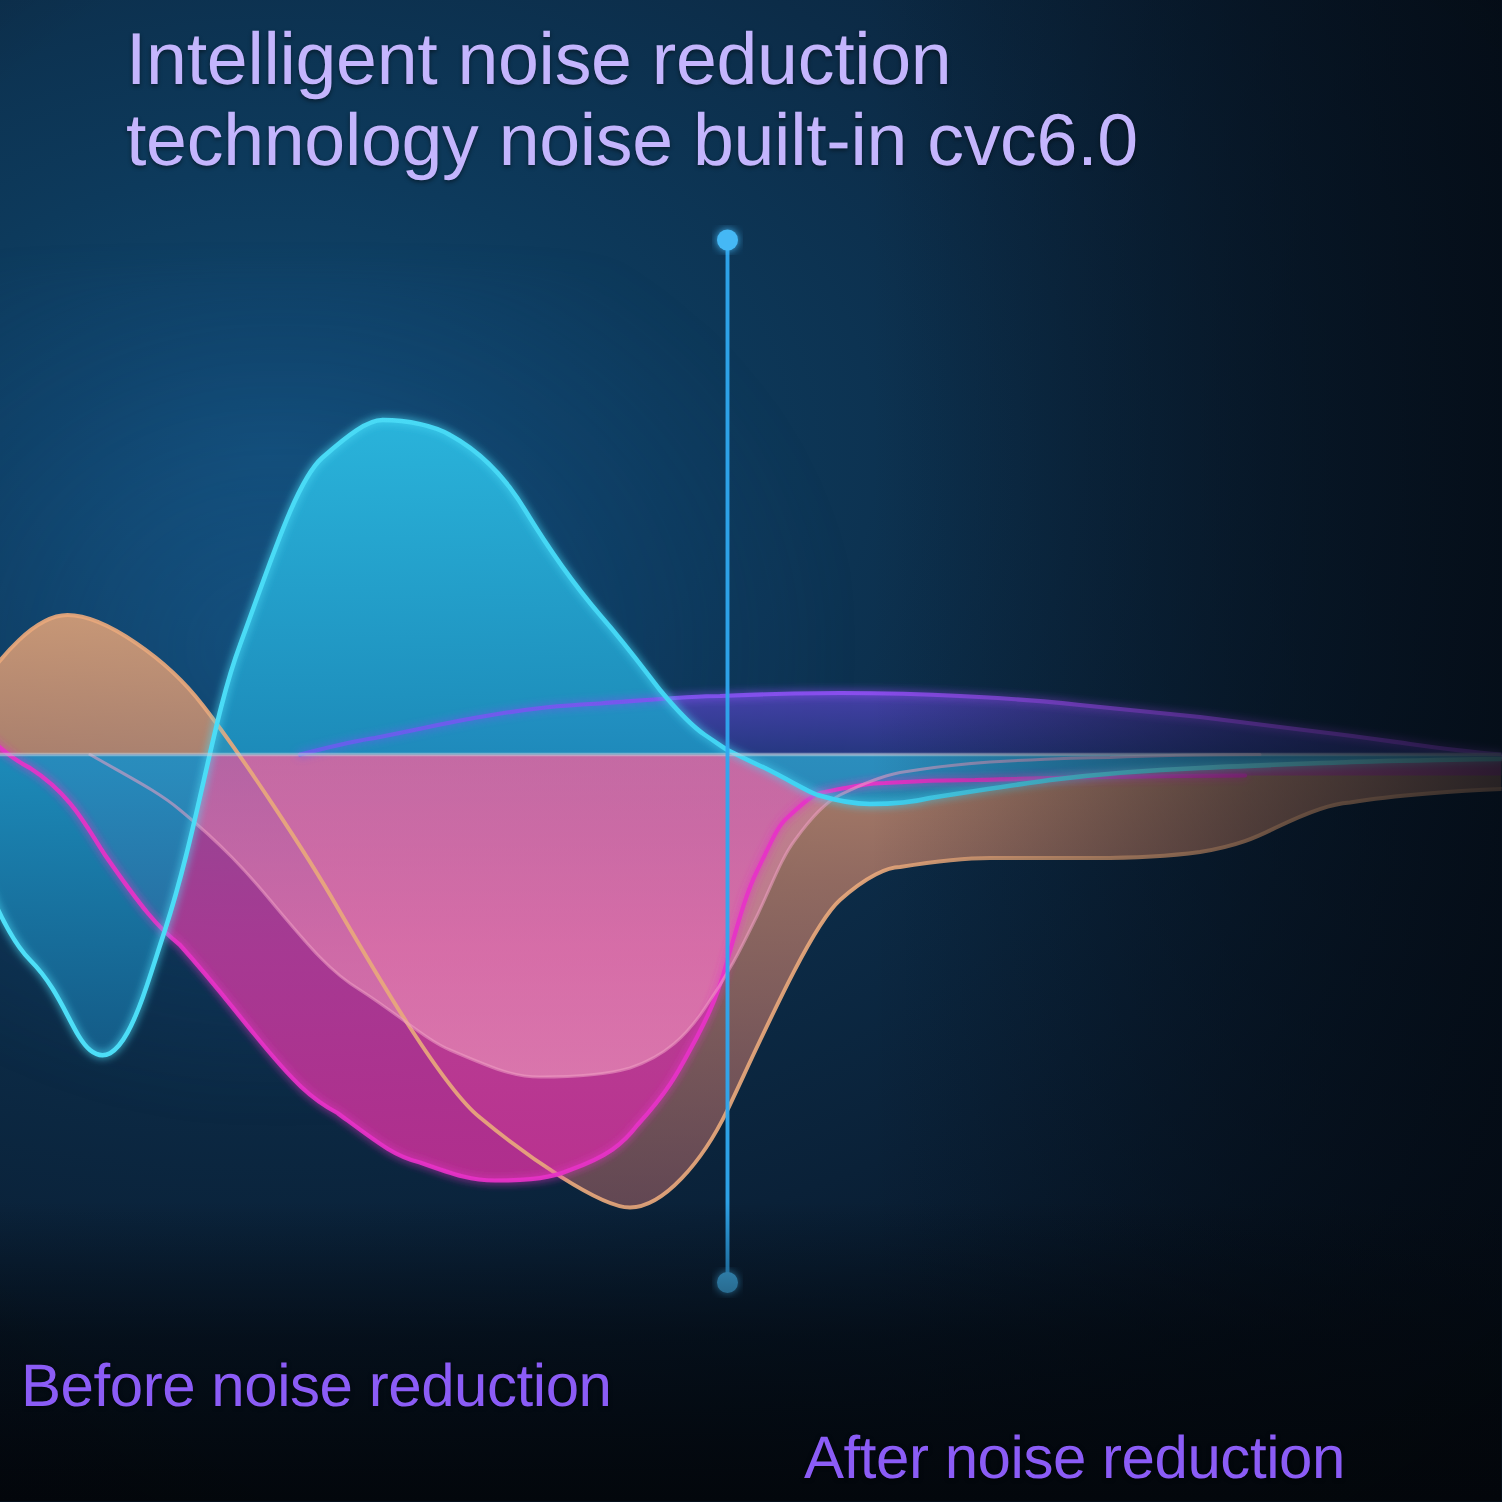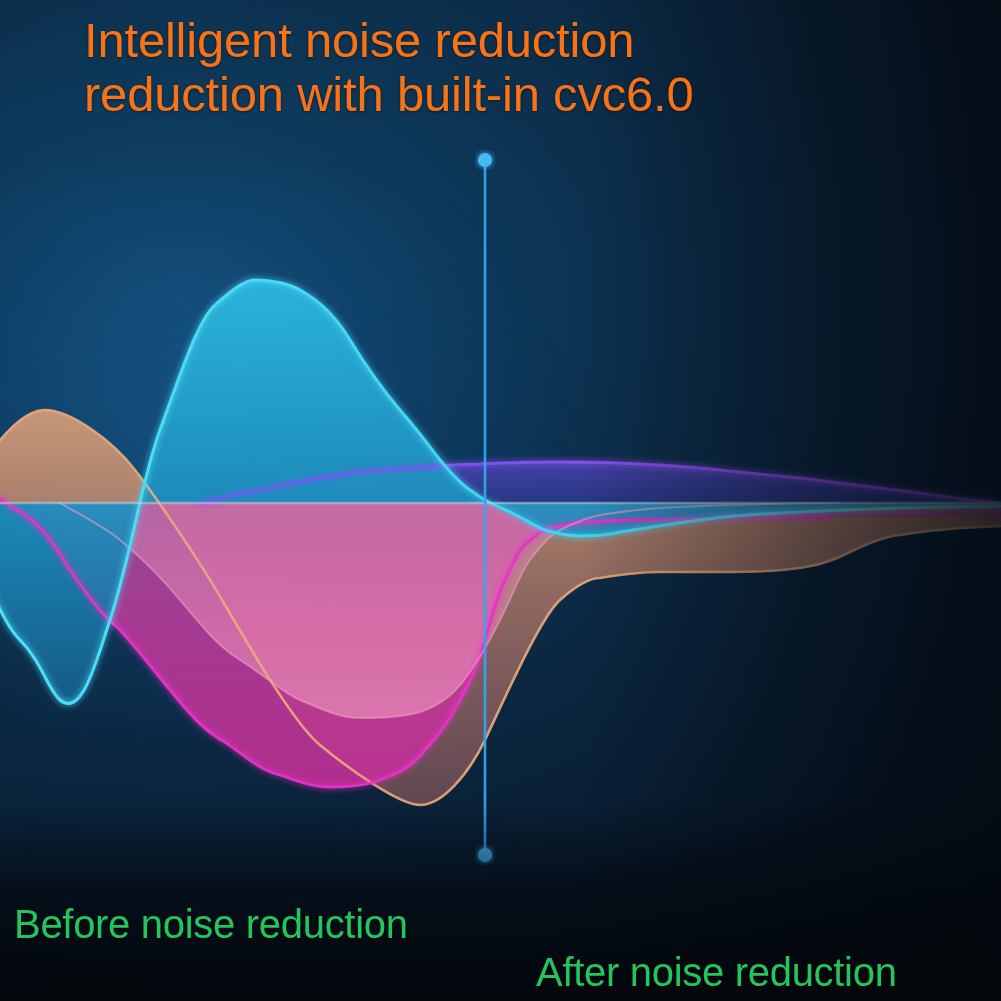--- a/index.html
+++ b/index.html
@@ -36,31 +36,31 @@
     position:absolute;inset:0;
     background:radial-gradient(130% 110% at 50% 45%, rgba(0,0,0,0) 52%, rgba(0,0,0,0.40) 88%, rgba(0,0,0,0.62) 100%);
     pointer-events:none;
   }
   
   #chart{position:absolute;left:0;top:0;width:1001px;height:1001px;}
   
   .title{
     position:absolute;left:84px;top:14px;
     width:900px;
-    color:#f97316;
+    color:#c4b5fd;
     font-size:49px;
     line-height:1.10;
     letter-spacing:-0.2px;
     font-weight:400;
     text-shadow:0 1px 3px rgba(0,0,0,0.45);
   }
   .title span{display:block;white-space:nowrap;}
   .caption{
     position:absolute;
-    color:#22c55e;
+    color:#8b5cf6;
     font-size:40px;
     font-weight:400;
     letter-spacing:-0.3px;
     text-shadow:0 1px 3px rgba(0,0,0,0.55);
     white-space:nowrap;
   }
   .cap-before{left:14px;top:902px;}
   .cap-after{left:536px;top:950px;}
 </style>
 </head>
@@ -259,19 +259,19 @@
       <circle cx="485" cy="855" r="7" fill="#45b8f5" filter="url(#softGlow)"></circle>
     </g>
   </svg>
 
   <div class="bg-dark-right"></div>
   <div class="bg-dark-bottom"></div>
   <div class="vignette"></div>
 
   <div class="title">
     <span>Intelligent noise reduction</span>
-    <span>reduction with built-in cvc6.0</span>
+    <span>technology noise built-in cvc6.0</span>
   </div>
 
   <div class="caption cap-before">Before noise reduction</div>
   <div class="caption cap-after">After noise reduction</div>
 
 </div>
 
 </body></html>

